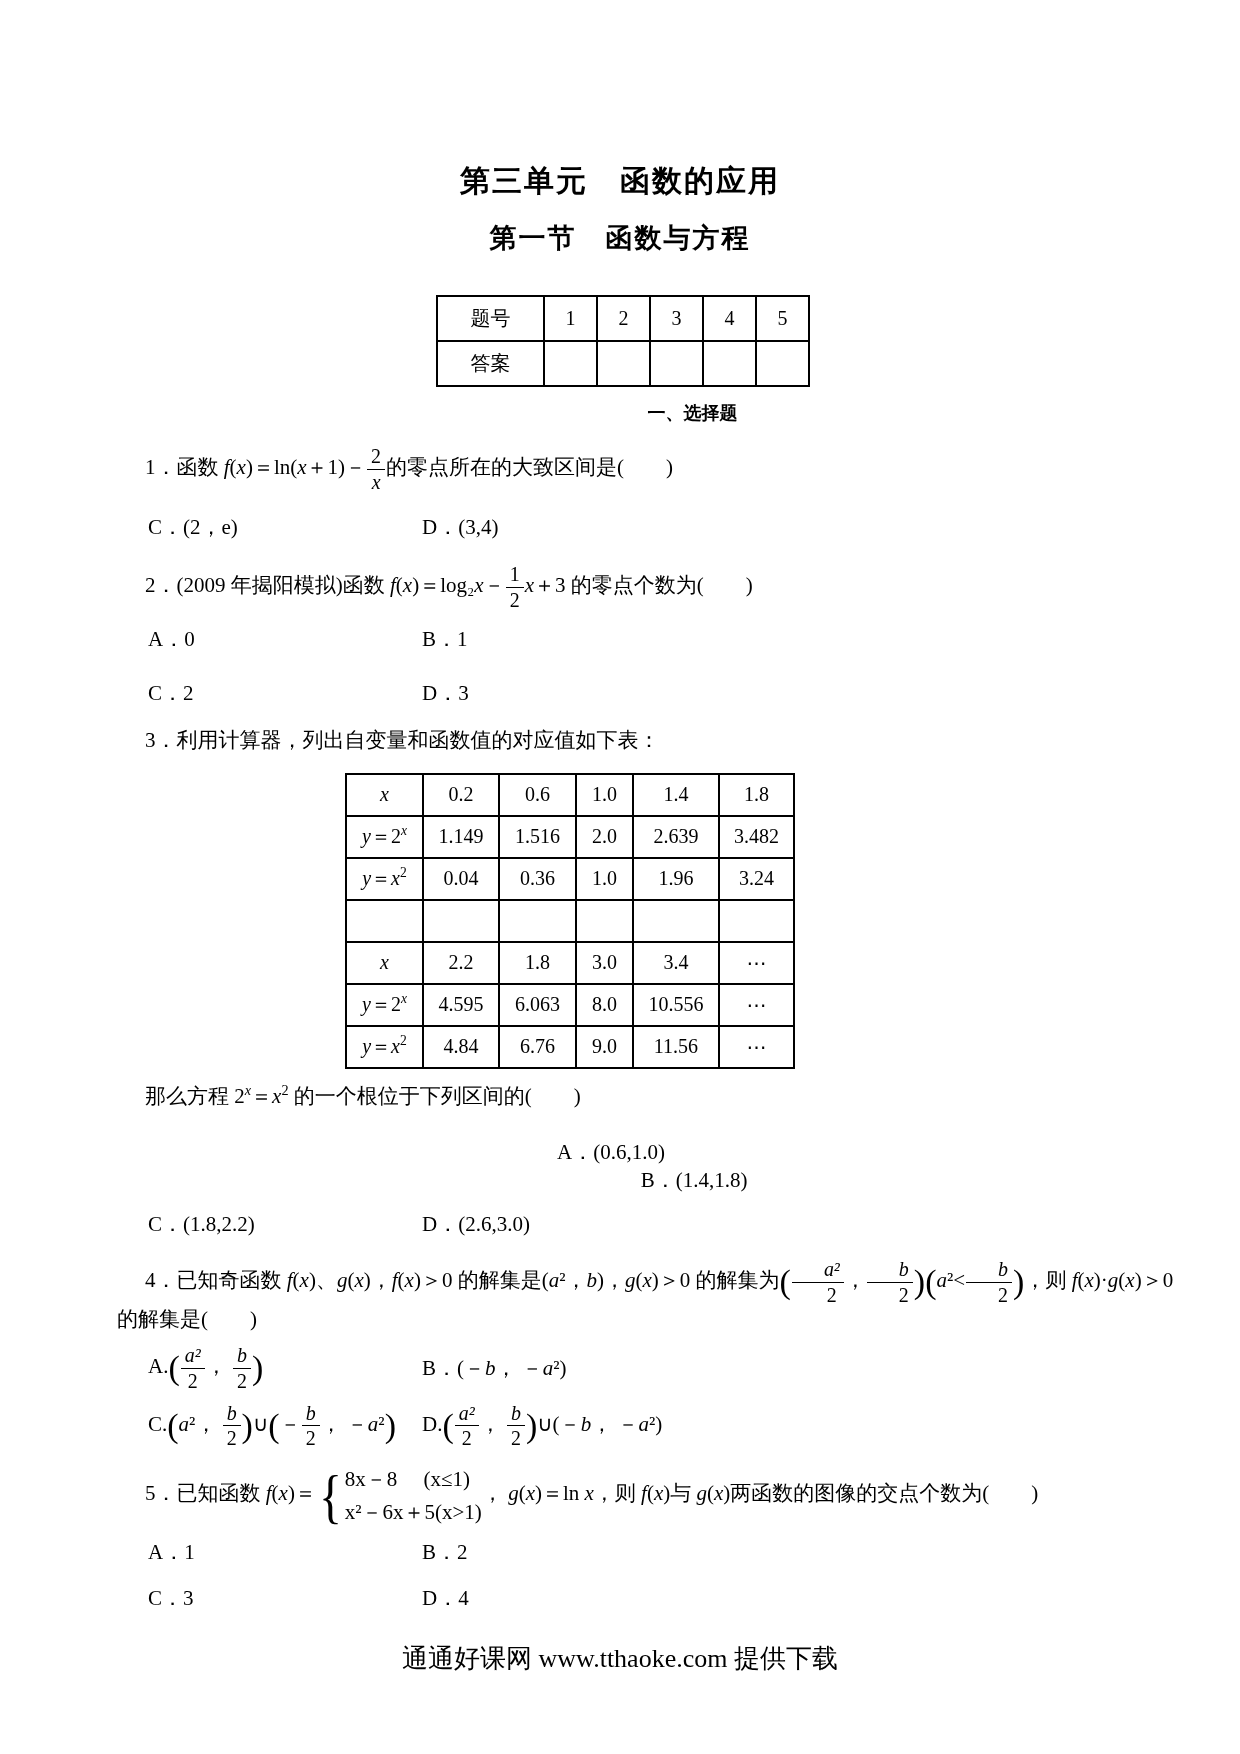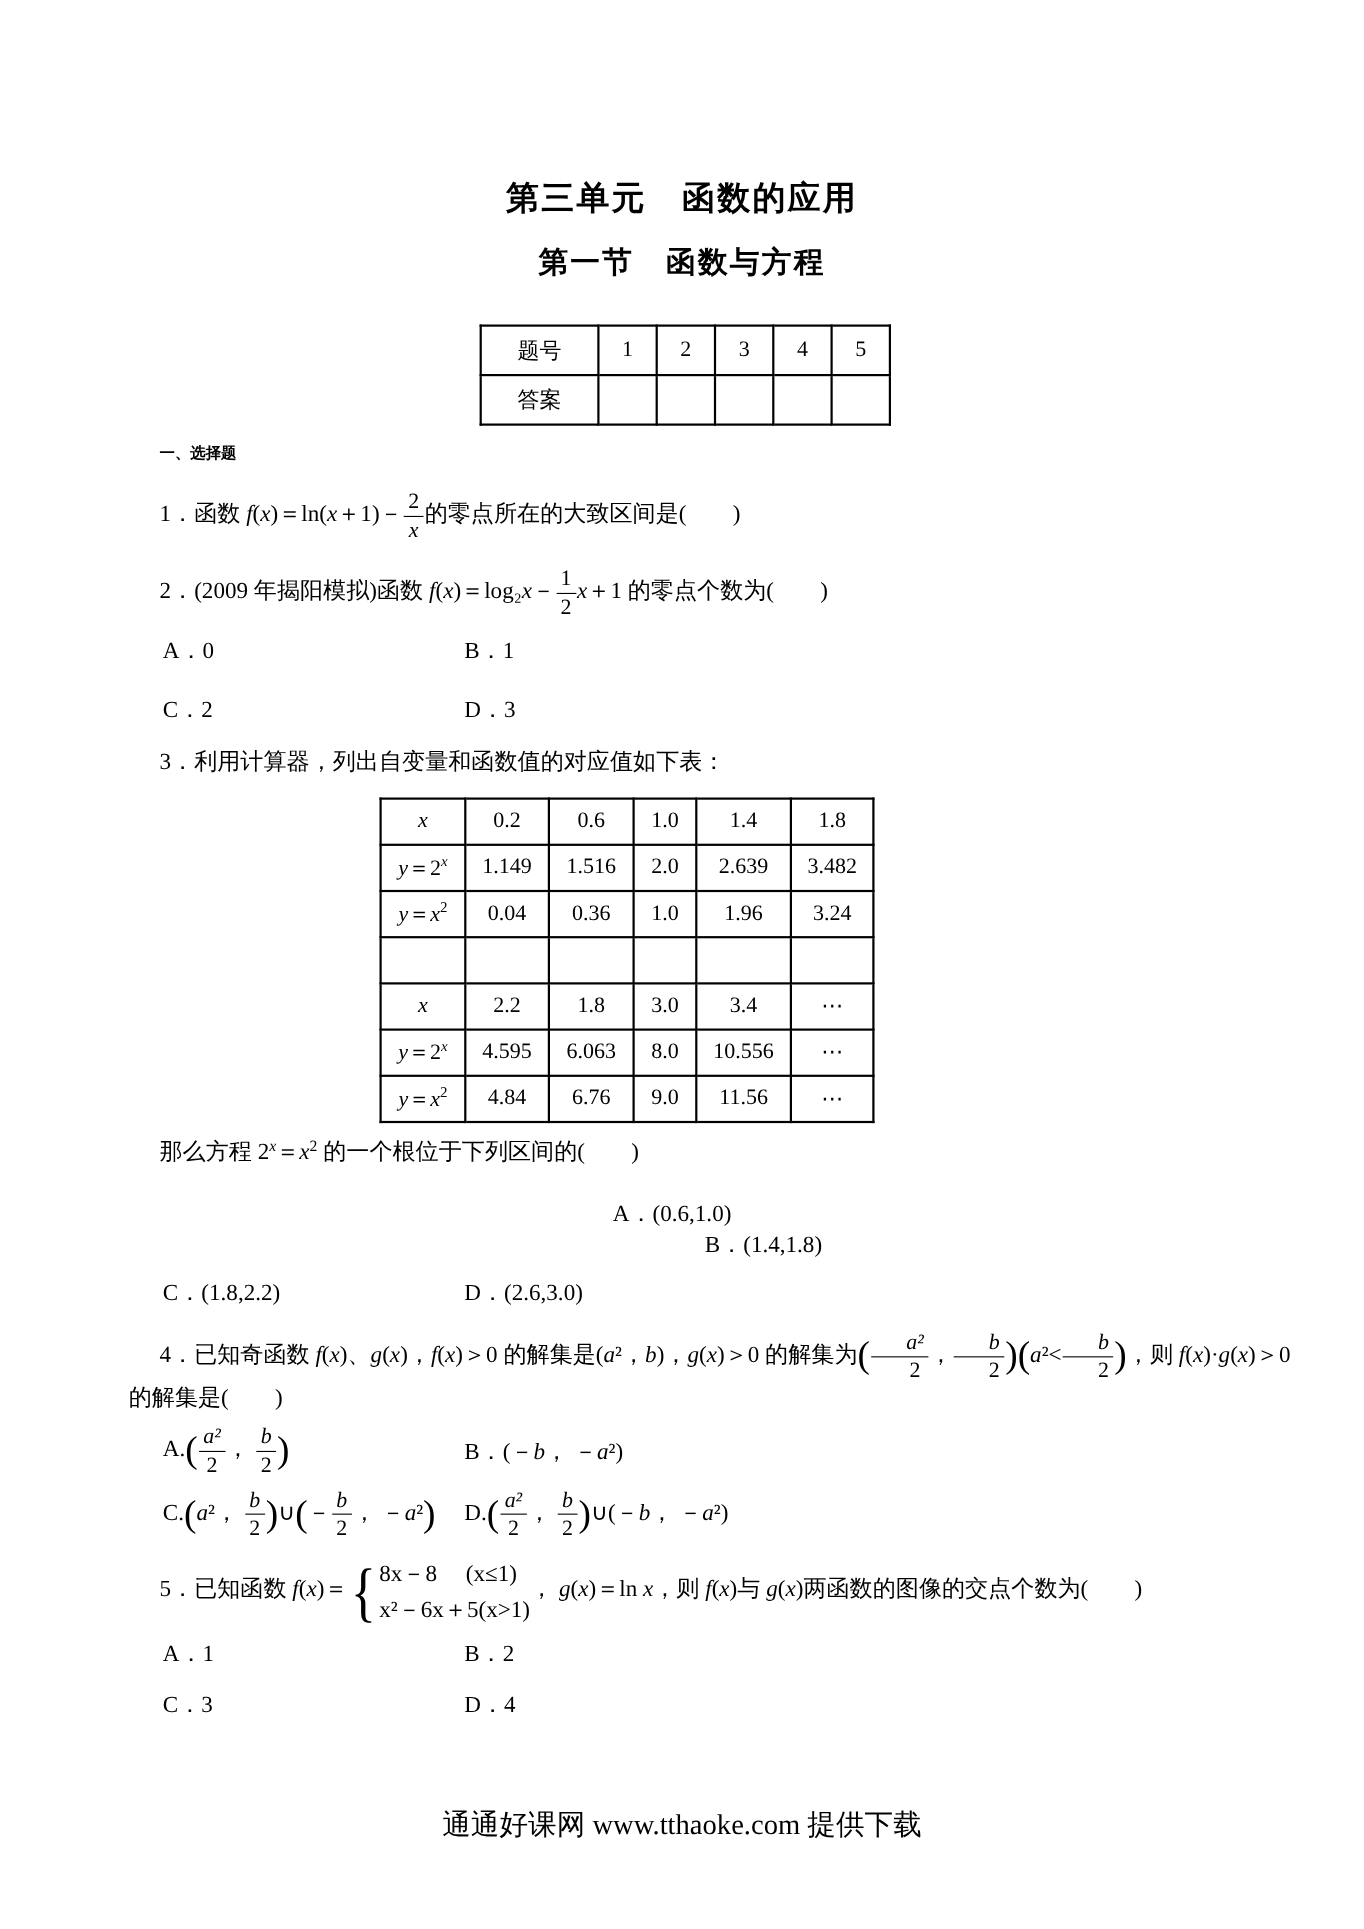--- a/index.html
+++ b/index.html
@@ -6,21 +6,21 @@
   .page{position:relative;width:1240px;height:1754px;background:#fff;margin:0 auto;
         font-family:Liberation Serif, serif;color:#000;font-size:21px;overflow:hidden;}
   .title1{margin:163px 0 0;text-align:center;font-size:30px;line-height:36px;font-weight:bold;letter-spacing:2px;}
   .title2{margin:22px 0 0;text-align:center;font-size:27px;line-height:34px;font-weight:bold;letter-spacing:2px;}
   table{border-collapse:collapse;table-layout:fixed;border-radius:31px;}
   td{border:2px solid #000;text-align:center;font-size:20px;padding:0;}
   .anstbl{margin:40px 0 0 436px;}
   .anstbl td{height:43px;}
   .datatbl{margin:18px 0 0 345px;}
   .datatbl td{height:40px;}
-  .heading{margin:14px 0 0 145px;font-size:14px;line-height:24px;font-weight:bold;}
+  .heading{margin:14px 0 0 145px;font-size:18px;line-height:24px;font-weight:bold;text-align:center;}
   .q{margin-left:145px;white-space:nowrap;line-height:30px;}
   .q4line{margin-left:117px;text-indent:28px;white-space:nowrap;line-height:30px;}
   .q4line2{margin-left:117px;white-space:nowrap;line-height:26px;}
   .optrow{margin-left:148px;display:flex;align-items:center;white-space:nowrap;}
   .opt1{min-width:274px;}
   .it{font-style:italic;}
   sup{font-size:0.68em;}
   .frac{display:inline-block;vertical-align:middle;text-align:center;font-size:0.95em;line-height:1.05;margin:0 1px;}
   .fn{display:block;border-bottom:1.6px solid #000;padding:1px 4px 2px;}
   .fd{display:block;padding:2px 4px 0;}
@@ -68,22 +68,26 @@
           <td></td>
           <td></td>
           <td></td>
         </tr>
       </tbody>
   </table>
 
   <div class="heading">一、选择题</div>
 
   <div class="q m1t"><span>1．函数 </span><span class="it">f</span><span>(</span><span class="it">x</span><span>)＝ln(</span><span class="it">x</span><span>＋1)－</span><span class="frac"><span class="fn">2</span><span class="fd it">x</span></span><span>的零点所在的大致区间是(　　)</span></div>
+  <div class="optrow m1b">
+    <span class="opt1"><span>C．(2，e)</span></span>
+    <span><span>D．(3,4)</span></span>
+  </div>
 
-  <div class="q m2t"><span>2．(2009 年揭阳模拟)函数 </span><span class="it">f</span><span>(</span><span class="it">x</span><span>)＝log₂</span><span class="it">x</span><span>－</span><span class="frac"><span class="fn">1</span><span class="fd">2</span></span><span class="it">x</span><span>＋1 的零点个数为(　　)</span></div>
+  <div class="q m2t"><span>2．(2009 年揭阳模拟)函数 </span><span class="it">f</span><span>(</span><span class="it">x</span><span>)＝log₂</span><span class="it">x</span><span>－</span><span class="frac"><span class="fn">1</span><span class="fd">2</span></span><span class="it">x</span><span>＋3 的零点个数为(　　)</span></div>
   <div class="optrow m2a">
     <span class="opt1"><span>A．0</span></span>
     <span><span>B．1</span></span>
   </div>
   <div class="optrow m2b">
     <span class="opt1"><span>C．2</span></span>
     <span><span>D．3</span></span>
   </div>
 
   <div class="q m3t"><span>3．利用计算器，列出自变量和函数值的对应值如下表：</span></div>

